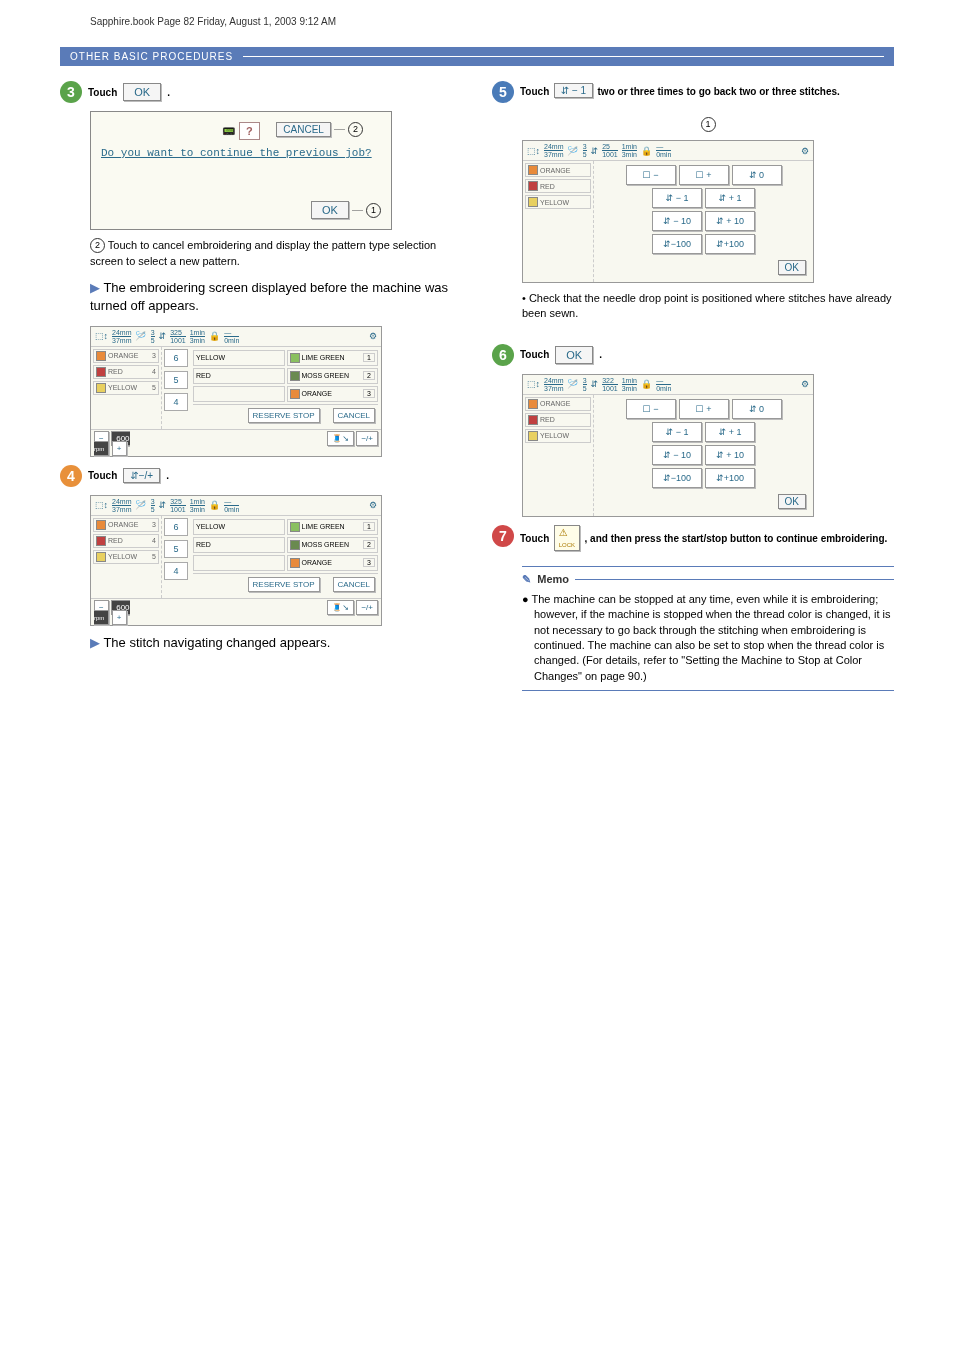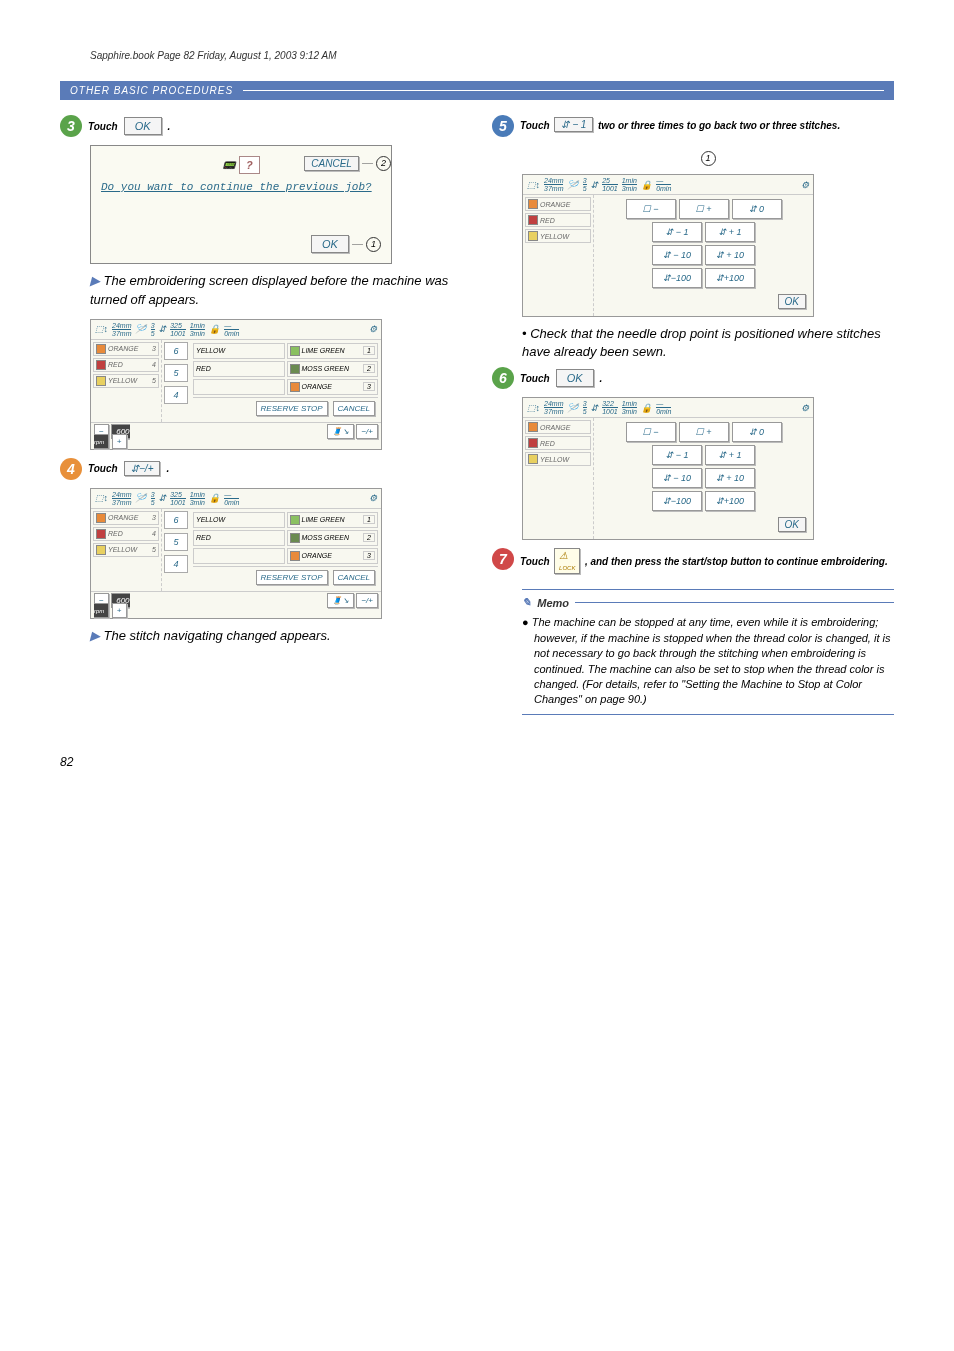--- a/index.html
+++ b/index.html
@@ -3,23 +3,22 @@
 <meta charset="utf-8">
 <style>
   body {
     margin: 0;
     font-family: Arial, sans-serif;
     background: #fff;
     color: #000;
     width: 954px;
   }
   .page {
-    padding: 50px 60px;
+    padding: 16px 60px;
     position: relative;
-    font-style: italic;
   }
   .header-line {
     font-size: 10px;
     color: #333;
     margin-bottom: 20px;
     margin-left: 30px;
   }
   .section-header {
     background: #5a7bb8;
     color: #fff;
@@ -115,21 +114,21 @@
     color: #2a6a8a;
     text-decoration: underline;
     line-height: 1.4;
   }
   .dialog-btns {
     margin-top: 40px;
     text-align: right;
   }
   .cancel-side {
     position: absolute;
-    right: 0;
+    right: 28px;
     top: 10px;
   }
   .circled {
     display: inline-block;
     border: 1px solid #333;
     border-radius: 50%;
     width: 13px;
     height: 13px;
     font-size: 9px;
     text-align: center;
@@ -144,22 +143,22 @@
   .arrow-note {
     margin: 6px 0 10px 30px;
     font-size: 13px;
     line-height: 1.4;
   }
   .arrow-note::before {
     content: "▶ ";
     color: #5a7bb8;
   }
   .bullet-note {
-    margin: 2px 0 6px 30px;
-    font-size: 13px;
+    margin: 2px 0 22px 30px;
+    font-size: 11px;
     line-height: 1.4;
   }
   .bullet-note::before {
     content: "• ";
   }
   .screen {
     border: 1px solid #999;
     background: #f8f8f0;
     margin: 8px 0 8px 30px;
     width: 290px;
@@ -233,21 +232,21 @@
     gap: 2px;
   }
   .color-cell .idx {
     margin-left: auto;
     border: 1px solid #ccc;
     padding: 0 3px;
   }
   .bottom-controls {
     display: flex;
     justify-content: flex-end;
-    gap: 5px;
+    gap: 13px;
     border-top: 1px solid #ccc;
     padding: 3px;
   }
   .ctrl-btn {
     border: 1px solid #999;
     background: #fff;
     padding: 2px 4px;
     font-size: 8px;
     color: #2a6a8a;
     box-shadow: 1px 1px 0 #bbb;
@@ -346,20 +345,24 @@
           <span class="circled">2</span>
         </div>
         <div class="dialog-msg">Do you want to continue the previous job?</div>
         <div class="dialog-btns">
           <span class="btn-inline">OK</span>
           <span class="callout-line">—</span>
           <span class="circled">1</span>
         </div>
       </div>
 
+      <div class="notes">
+        <span class="circled">2</span>
+        <span>Touch to cancel embroidering and display the pattern type selection screen to select a new pattern.</span>
+      </div>
       <div class="arrow-note">The embroidering screen displayed before the machine was turned off appears.</div>
 
       <div class="screen">
         <div class="screen-header">
           <span>⬚↕</span>
           <span class="frac">
             <span>24mm</span>
             <span>37mm</span>
           </span>
           <span>🪡</span>
@@ -742,14 +745,13 @@
           <span class="ticon">✎</span>
           <span>Memo</span>
           <span style="flex:1;border-bottom:1px solid #5a7bb8"></span>
         </div>
         <div class="memo-body">The machine can be stopped at any time, even while it is embroidering; however, if the machine is stopped when the thread color is changed, it is not necessary to go back through the stitching when embroidering is continued. The machine can also be set to stop when the thread color is changed. (For details, refer to "Setting the Machine to Stop at Color Changes" on page 90.)</div>
       </div>
 
     </div>
   </div>
 
-  <div class="page-num">82</div>
 </div>
 
 </body></html>

